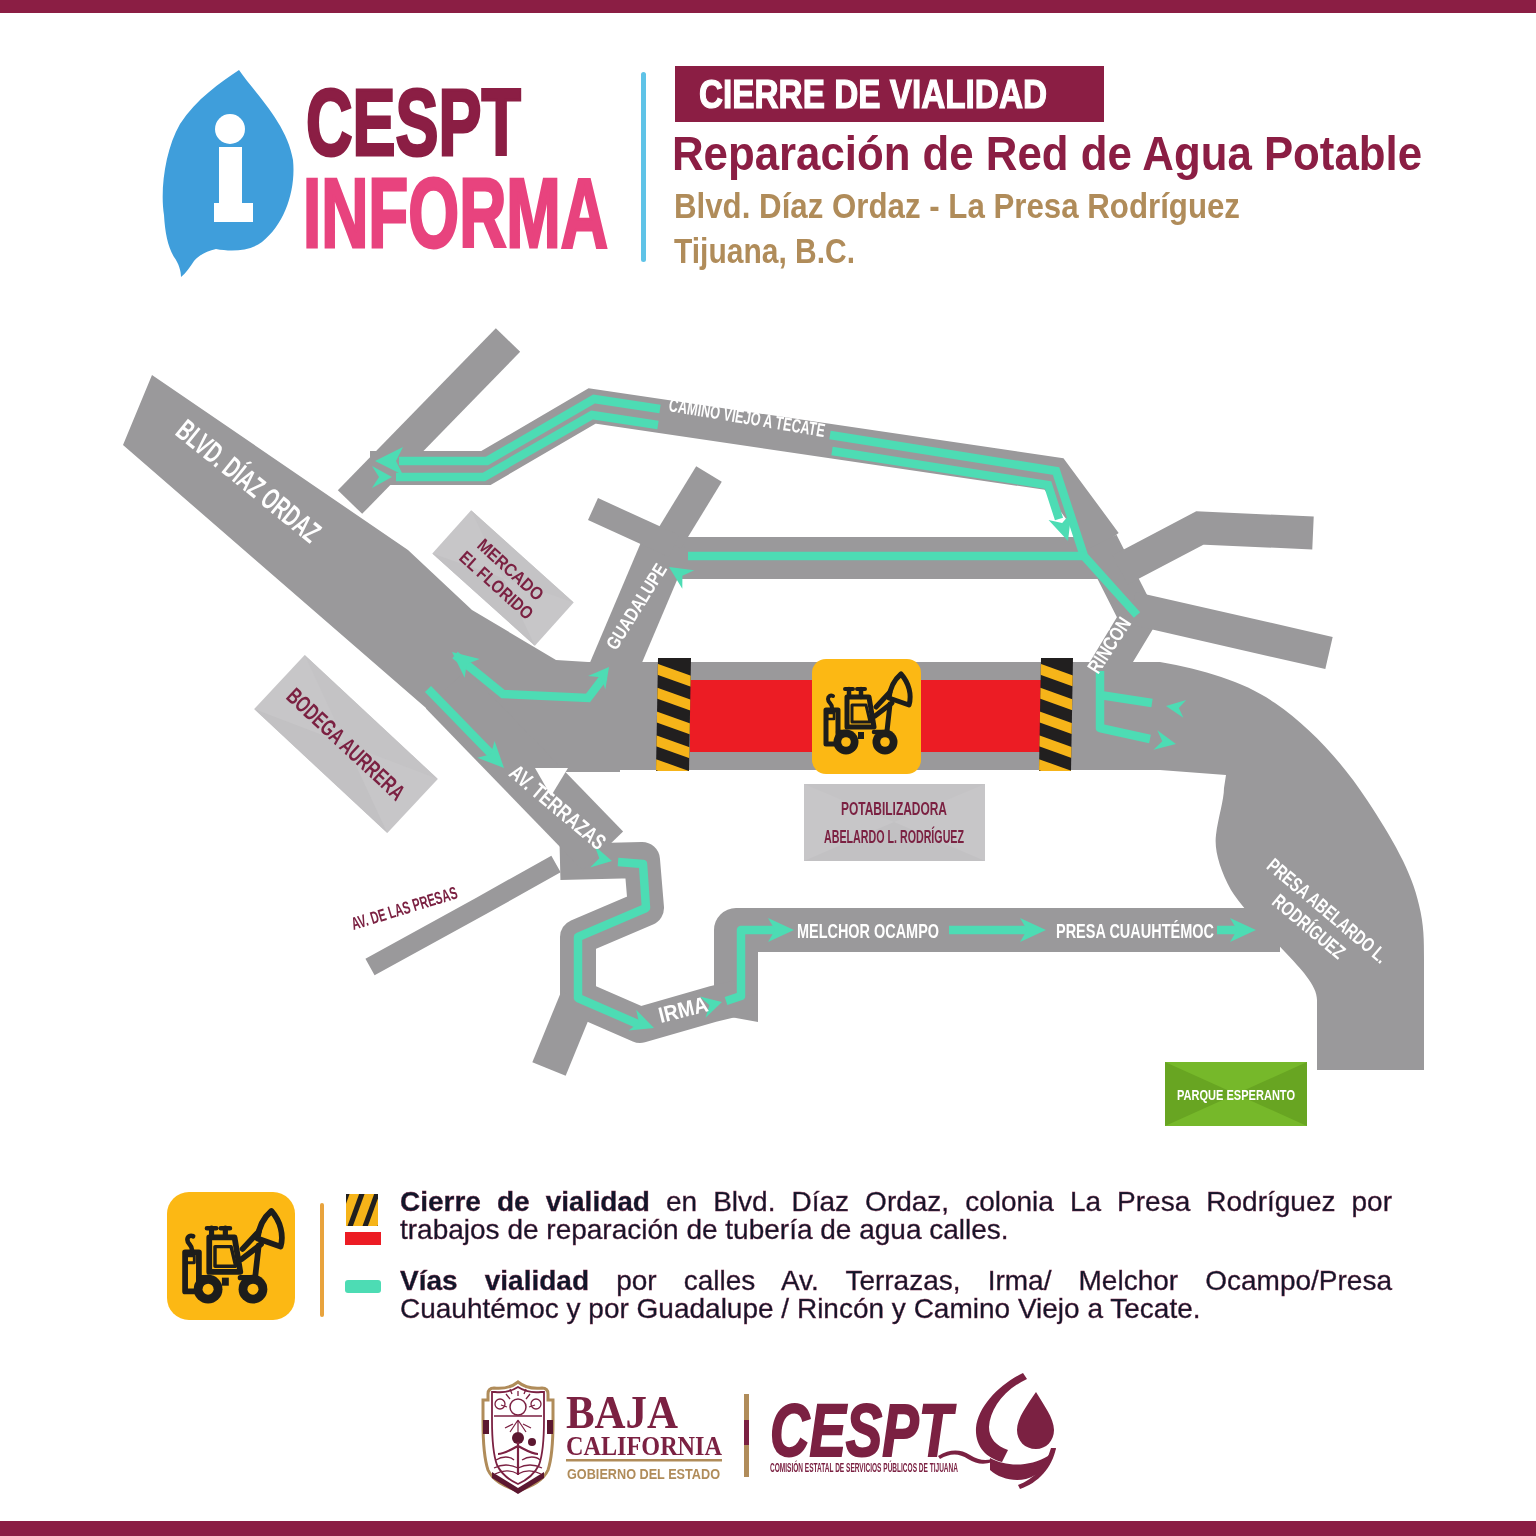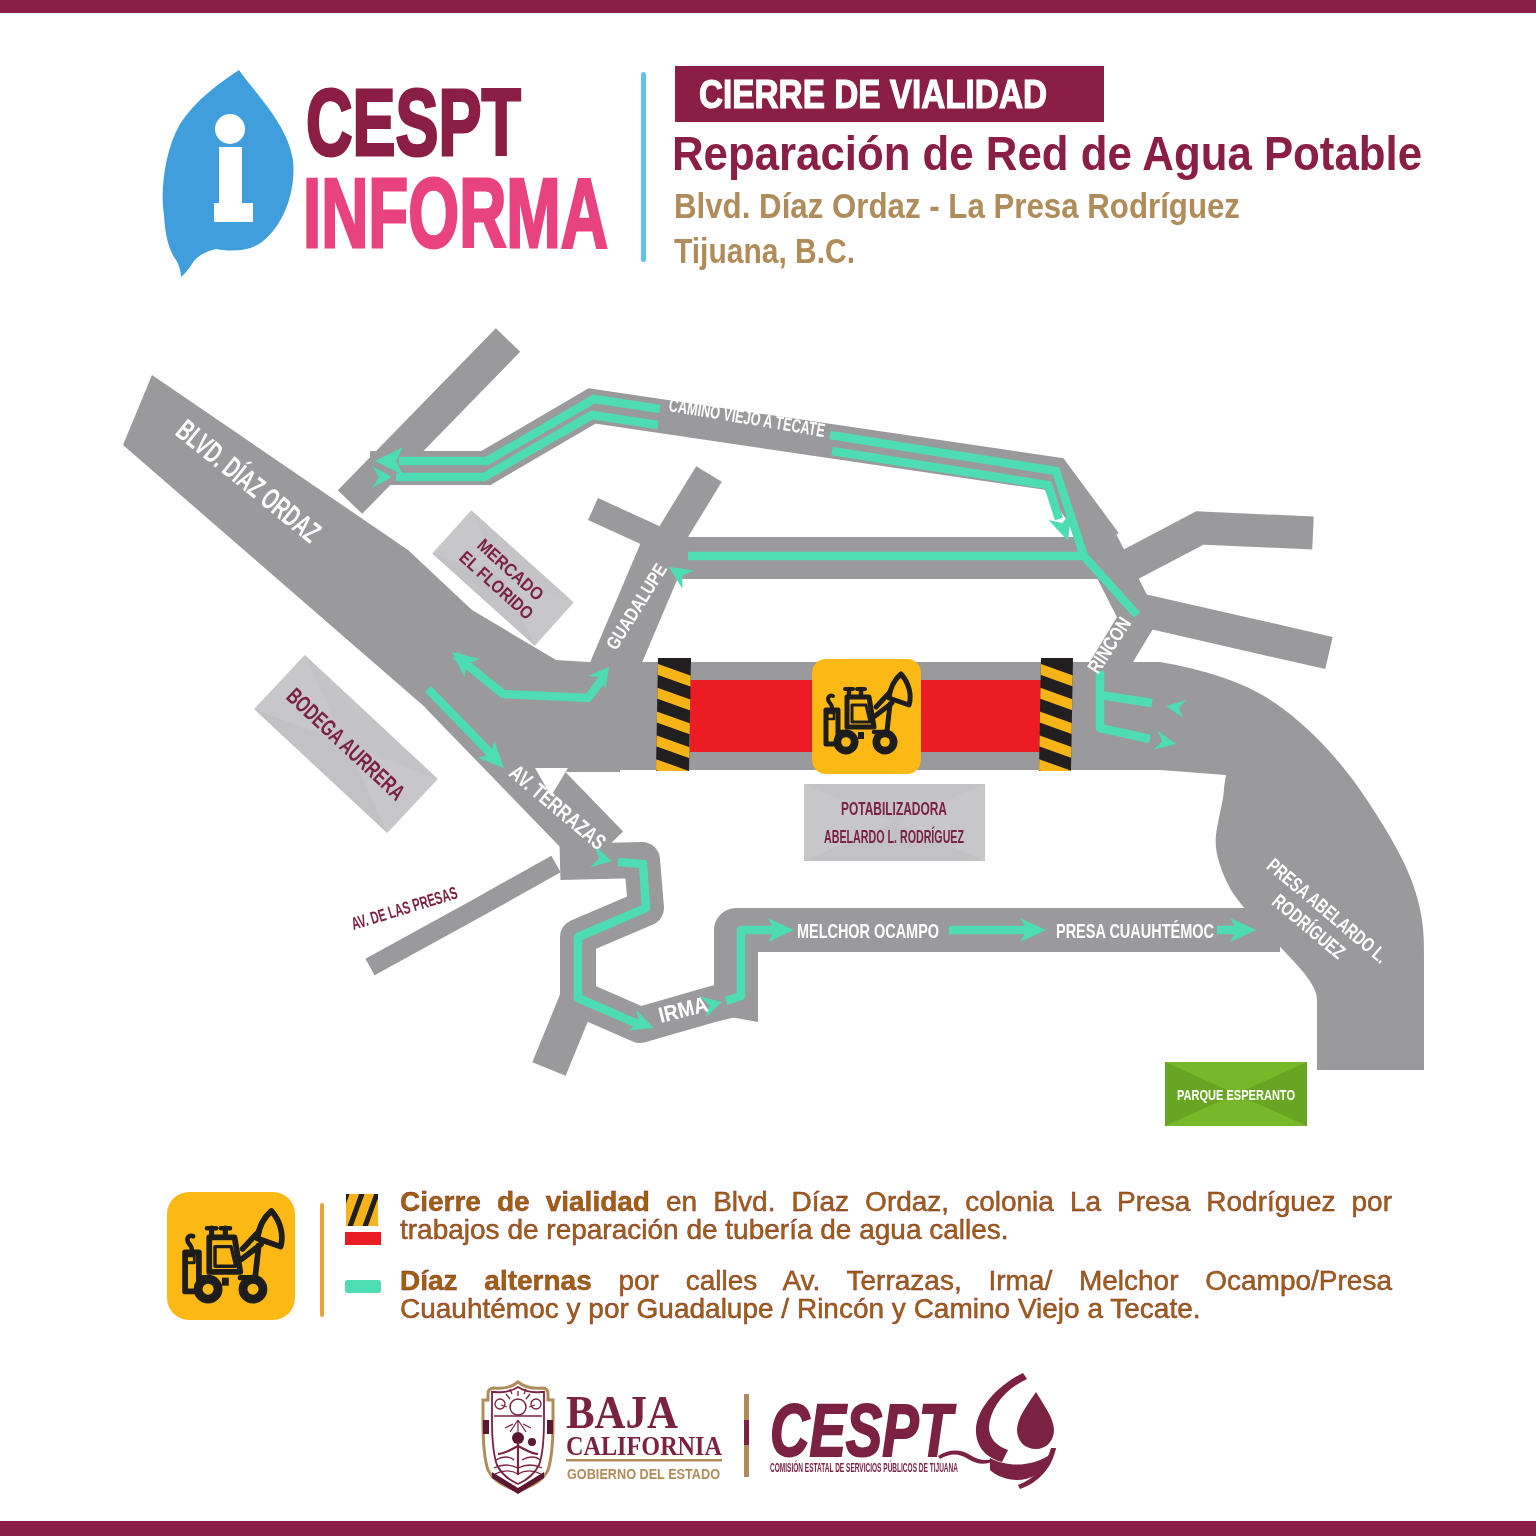--- a/index.html
+++ b/index.html
@@ -1,19 +1,19 @@
 <!DOCTYPE html>
 <html><head>
 <meta charset="utf-8">
 <style>
   html,body{margin:0;padding:0;background:#fff;}
   .page{position:relative;width:1536px;height:1536px;overflow:hidden;background:#fff;
         font-family:"Liberation Sans", sans-serif;}
   svg{position:absolute;left:0;top:0;}
-  .lg{position:absolute;left:400px;width:992px;color:#a16207;font-size:28px;line-height:28px;-webkit-text-stroke:0.4px #7a2142;}
+  .lg{position:absolute;left:400px;width:992px;color:#0f172a;font-size:28px;line-height:28px;-webkit-text-stroke:0.4px #7a2142;}
   .lg .j{text-align:justify;text-align-last:justify;}
   .lg b{font-weight:bold;}
 </style>
 </head>
 <body>
 <div class="page">
 <svg width="1536" height="1536" viewBox="0 0 1536 1536">
 
   <rect x="0" y="0" width="1536" height="13" fill="#8b1e44"></rect>
 
@@ -341,16 +341,16 @@
 
   <text x="770" y="1472" font-size="12" font-weight="bold" fill="#7b2142" textLength="188" lengthAdjust="spacingAndGlyphs">COMISIÓN ESTATAL DE SERVICIOS PÚBLICOS DE TIJUANA</text>
 </svg>
 
 <div class="lg" style="top:1188px;">
   <div class="j"><b>Cierre de vialidad</b> en Blvd. Díaz Ordaz, colonia La Presa Rodríguez por</div>
   <div>trabajos de reparación de tubería de agua calles.</div>
 </div>
 
 <div class="lg" style="top:1267px;">
-  <div class="j"><b>Díaz alternas</b> por calles Av. Terrazas, Irma/ Melchor Ocampo/Presa</div>
+  <div class="j"><b>Vías vialidad</b> por calles Av. Terrazas, Irma/ Melchor Ocampo/Presa</div>
   <div>Cuauhtémoc y por Guadalupe / Rincón y Camino Viejo a Tecate.</div>
 </div>
 </div>
 
 </body></html>

